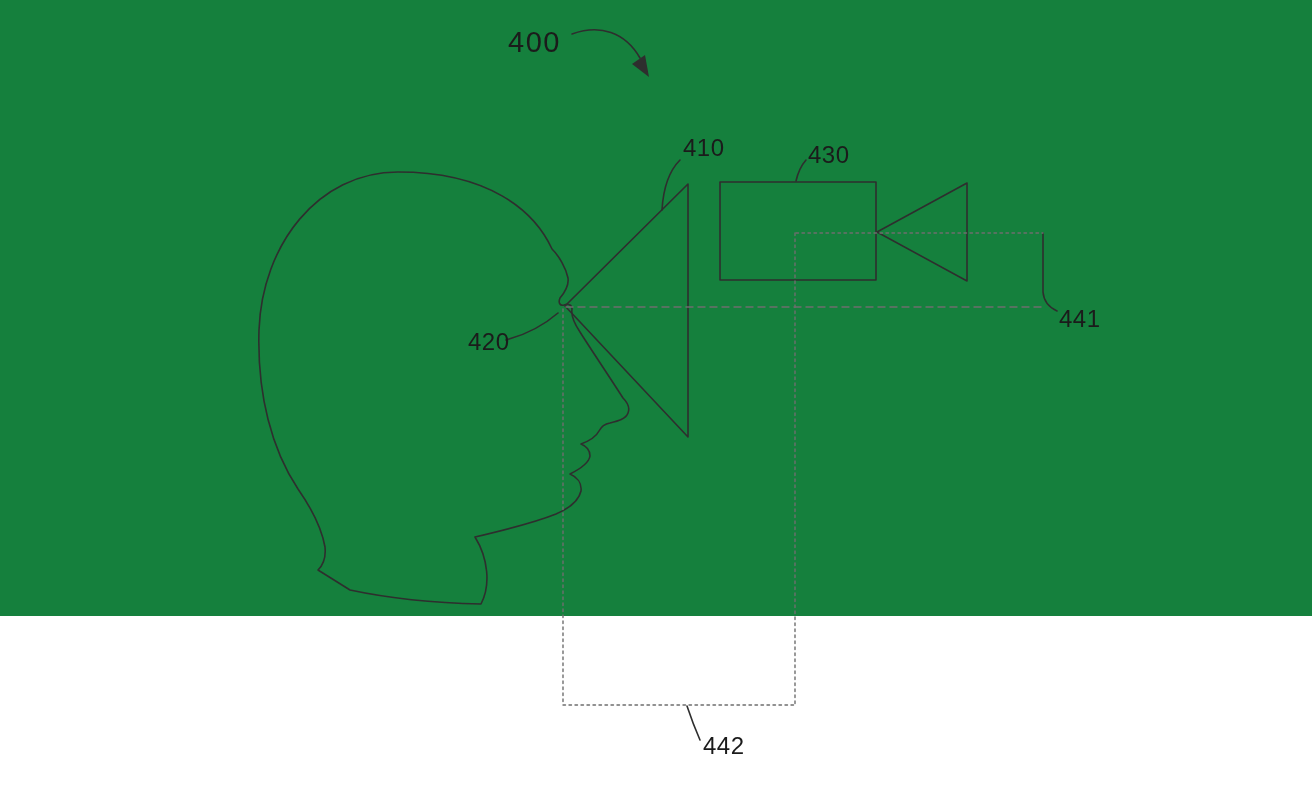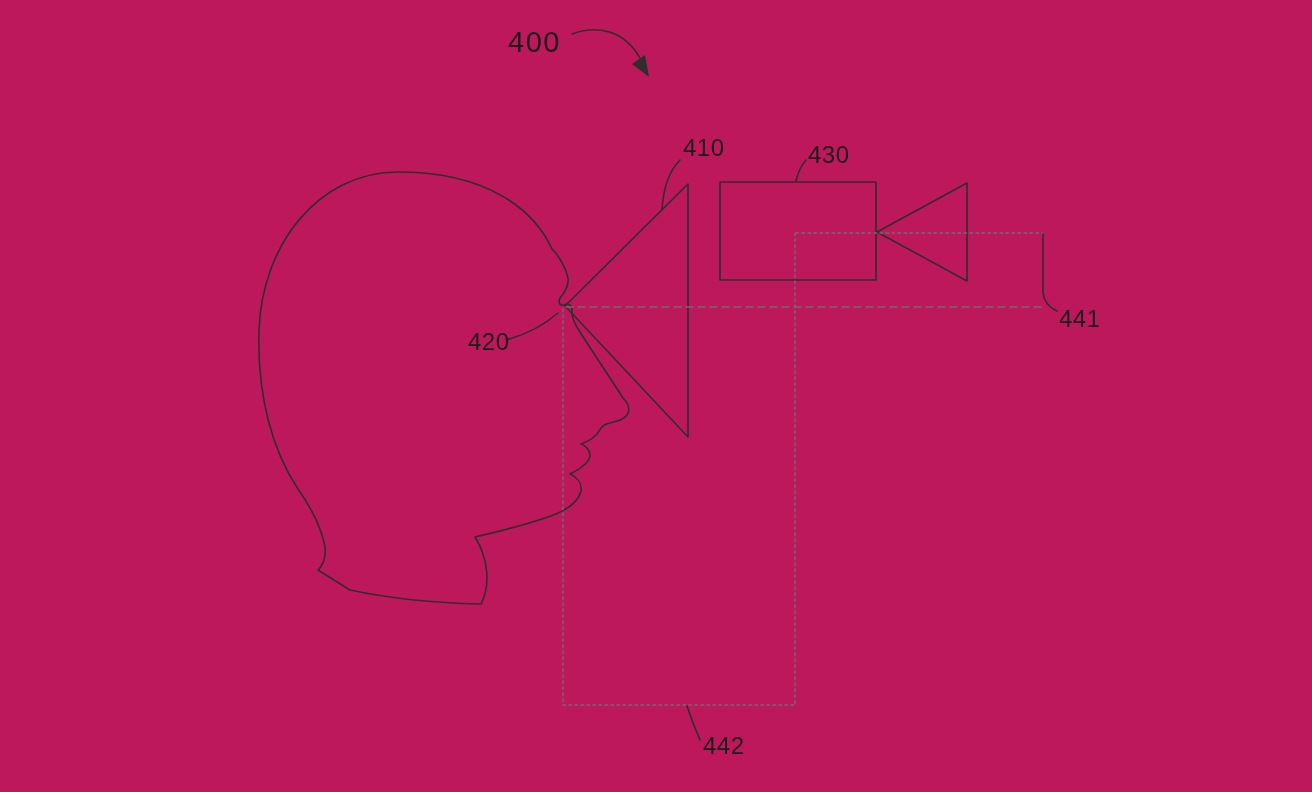--- a/index.html
+++ b/index.html
@@ -7,22 +7,22 @@
     padding:0;
     width:1312px;
     height:792px;
     background:#ffffff;
     overflow:hidden;
     font-family:"Liberation Sans", sans-serif;
   }
   .figure-wrap{
     position:relative;
     width:1312px;
-    height:792px;
-    background:#be185d;
+    height:616px;
+    background:#15803d;
   }
   svg{ display:block; }
   .stroke-shape{
     fill:none;
     stroke-linecap:round;
     stroke-linejoin:round;
   }
   .lbl{
     font-family:"Liberation Sans", sans-serif;
     font-size:24px;

